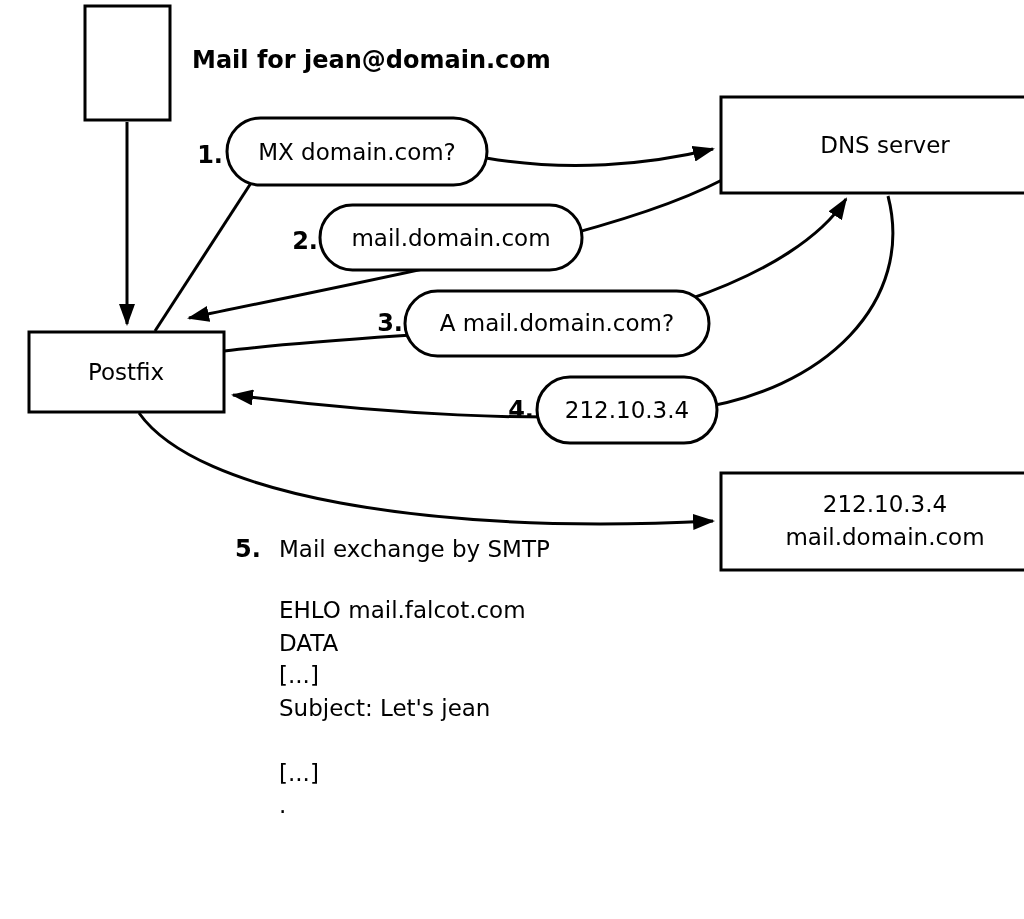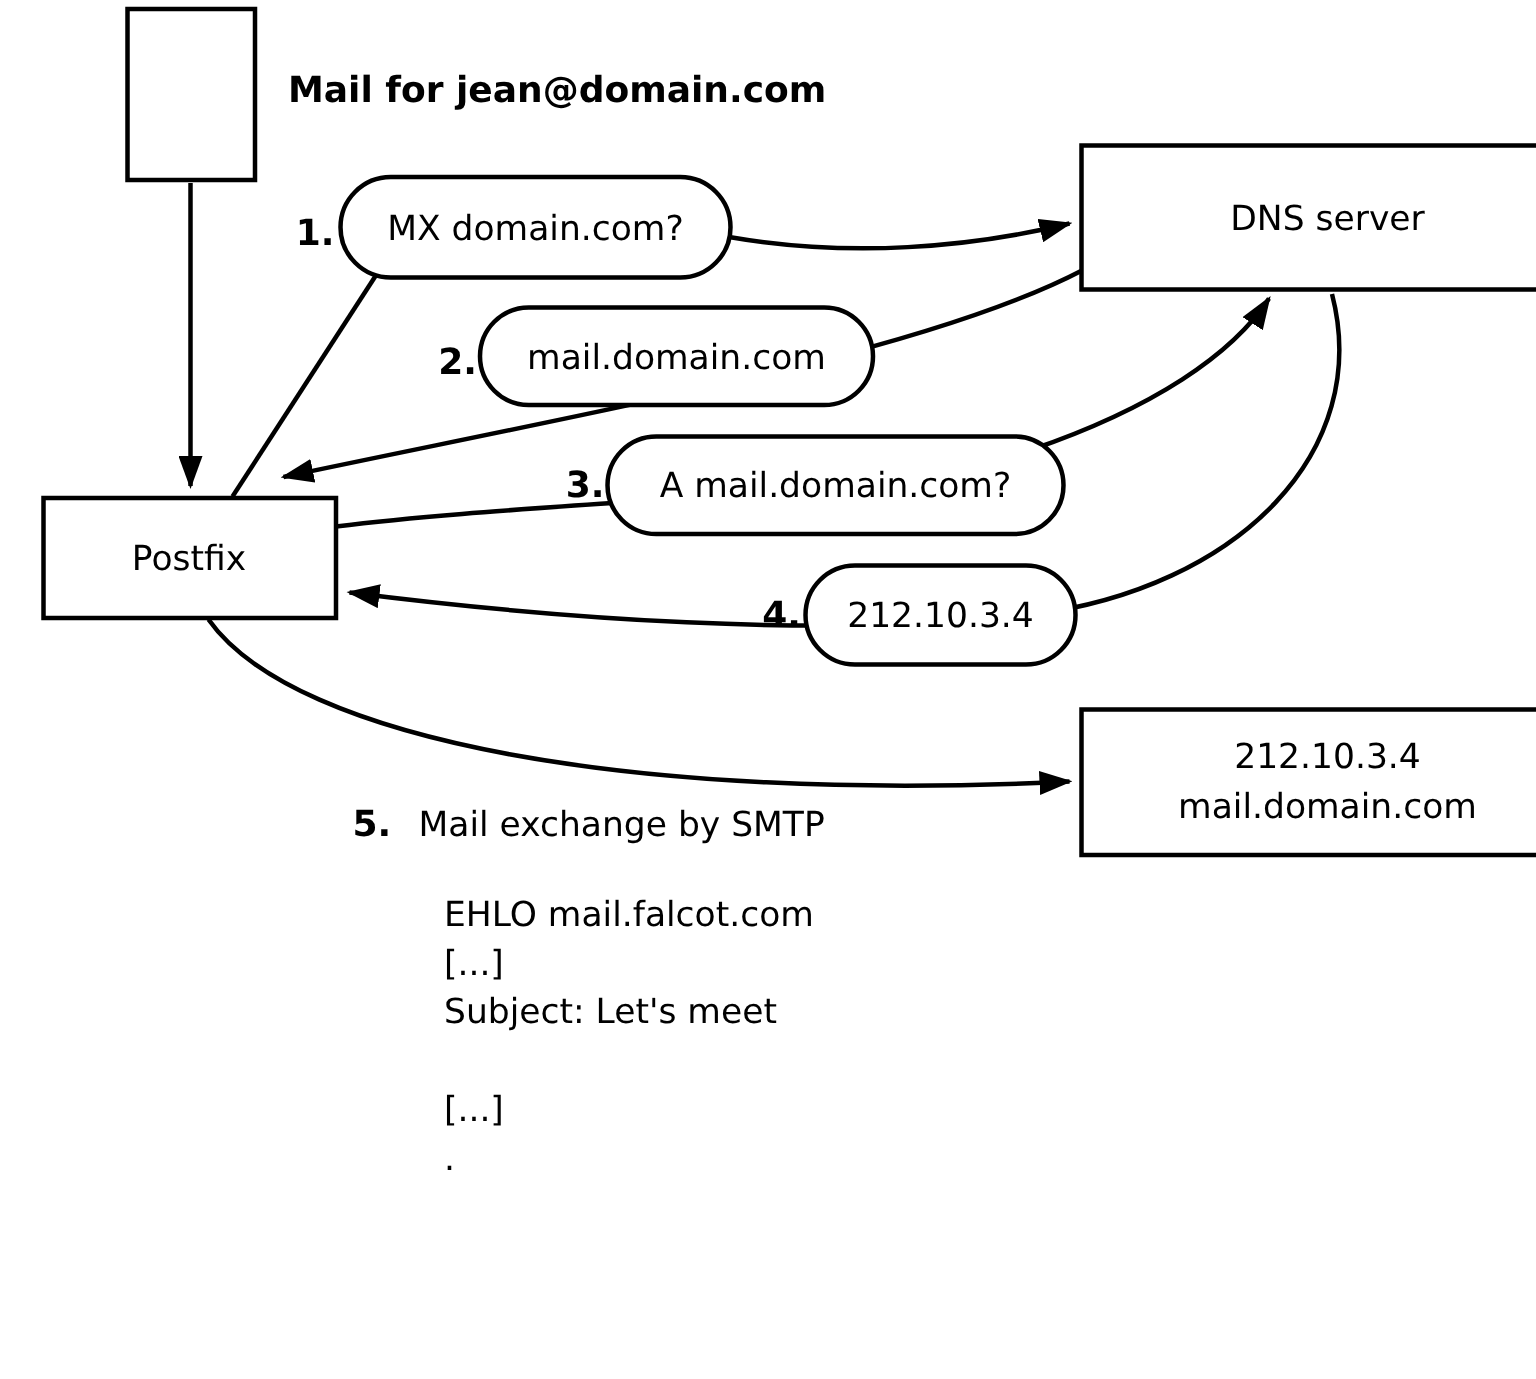--- a/index.html
+++ b/index.html
@@ -15,21 +15,21 @@
   }
   .canvas svg { position: absolute; left: 0; top: 0; }
   svg text {
     font-family: "DejaVu Sans", sans-serif;
     font-size: 23px;
     fill: #000000;
   }
   svg text.bold { font-weight: bold; font-size: 24px; }
   .smtp {
     position: absolute;
-    left: 269px;
+    left: 252px;
     top: 594px;
     font-size: 23px;
     color: #000;
   }
   .smtp .line {
     height: 32.5px;
     line-height: 32.5px;
     white-space: pre;
   }
 </style>
@@ -96,20 +96,21 @@
 
     <text x="507" y="418" text-anchor="end" class="bold">4.</text>
     <text x="600" y="418" text-anchor="middle">212.10.3.4</text>
 
     <text x="208" y="557" class="bold">5.</text>
     <text x="252" y="557">Mail exchange by SMTP</text>
   </svg>
 
   <div class="smtp">
     <div class="line">EHLO mail.falcot.com</div>
+    <div class="line">DATA</div>
     <div class="line">[...]</div>
-    <div class="line">Subject: Let's meet</div>
+    <div class="line">Subject: Let's jean</div>
     <div class="line"></div>
     <div class="line">[...]</div>
     <div class="line">.</div>
   </div>
 
 </div>
 
 </body></html>

